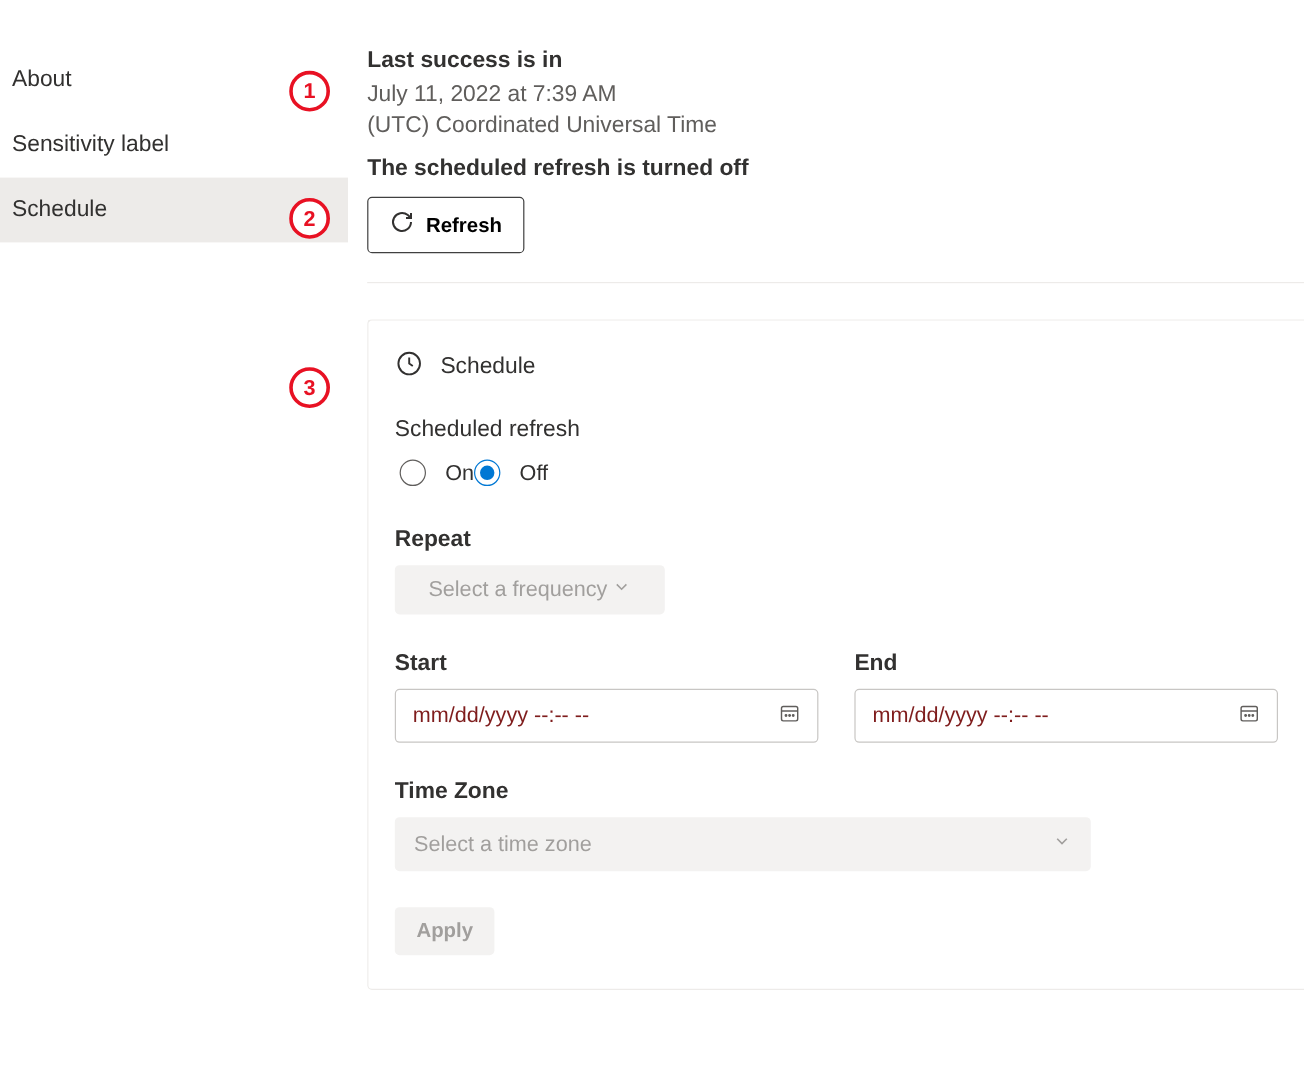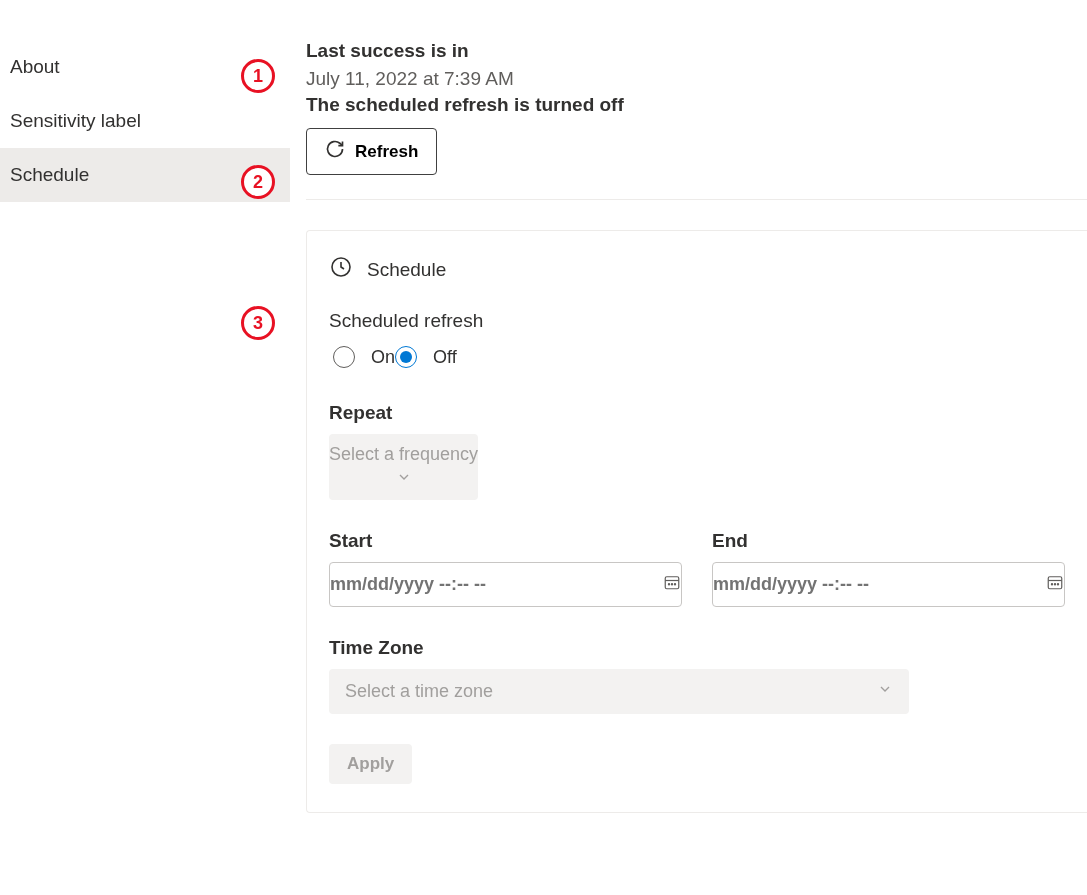--- a/index.html
+++ b/index.html
@@ -160,44 +160,42 @@
       margin-bottom: 10px;
     }
 
     .select-disabled {
       display: inline-flex;
       align-items: center;
       gap: 4px;
       background: #f3f2f1;
       color: #a19f9d;
       font-size: 18px;
-      padding: 10px 0;
+      padding: 10px 28px;
       border-radius: 4px;
       margin-bottom: 30px;
-      flex-direction: column;
     }
     .select-disabled svg { width: 16px; height: 16px; }
 
     .date-row {
       display: flex;
       gap: 30px;
       margin-bottom: 30px;
     }
     .date-col { flex: 1; max-width: 360px; }
     .date-box {
       display: flex;
       align-items: center;
       justify-content: space-between;
       border: 1px solid #c8c6c4;
       border-radius: 4px;
-      padding: 10px 0;
-      font-size: 18px;
-      color: #737373;
-      cursor: pointer;
-      font-weight: bold;
+      padding: 10px 14px;
+      font-size: 18px;
+      color: #7f1d1d;
+      cursor: pointer;
     }
     .date-box svg { width: 18px; height: 18px; flex-shrink: 0; }
 
     .tz-select {
       display: flex;
       align-items: center;
       justify-content: space-between;
       background: #f3f2f1;
       color: #a19f9d;
       font-size: 18px;
@@ -230,20 +228,21 @@
 <nav class="sidebar">
   <div class="sidebar-item">About</div>
   <div class="sidebar-item">Sensitivity label</div>
   <div class="sidebar-item active">Schedule</div>
 </nav>
 
 <main class="main">
 
   <div class="last-success-heading">Last success is in</div>
   <div class="last-success-time">July 11, 2022 at 7:39 AM</div>
+  <div class="last-success-tz">(UTC) Coordinated Universal Time</div>
 
   <div class="refresh-off-msg">The scheduled refresh is turned off</div>
 
   <button class="refresh-btn">
     <span>
       <svg viewBox="0 0 24 24" fill="none" stroke="#323130" stroke-width="2">
         <path d="M21 12a9 9 0 1 1-3.2-6.9L21 8"></path>
         <path d="M21 3v5h-5"></path>
       </svg>
     </span>

